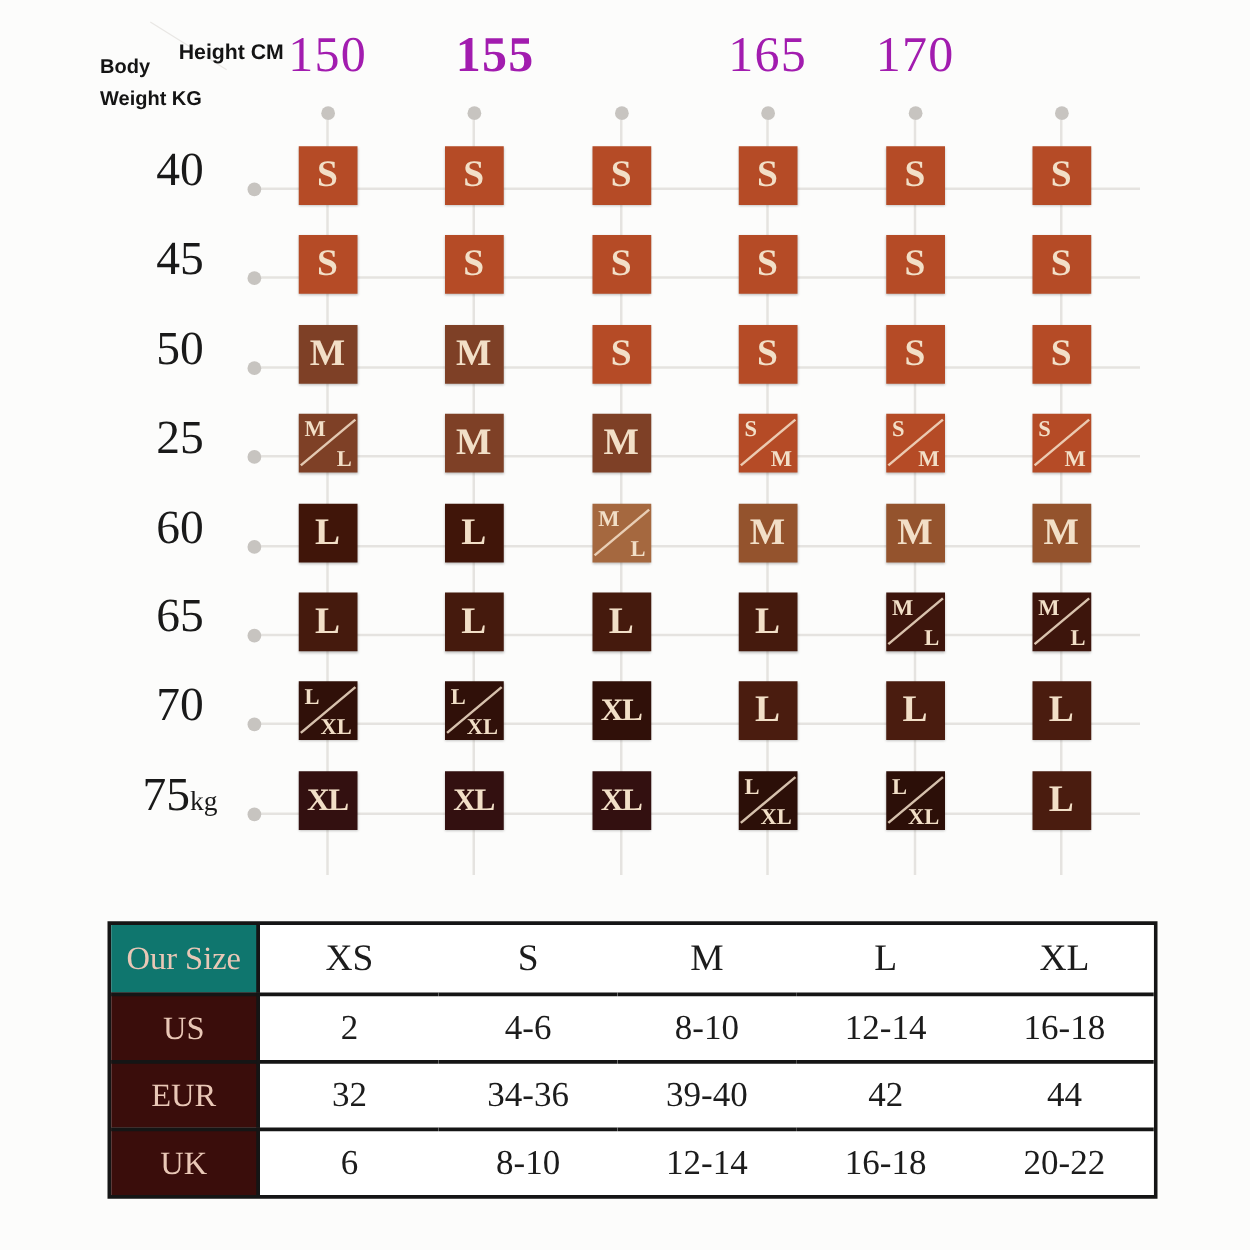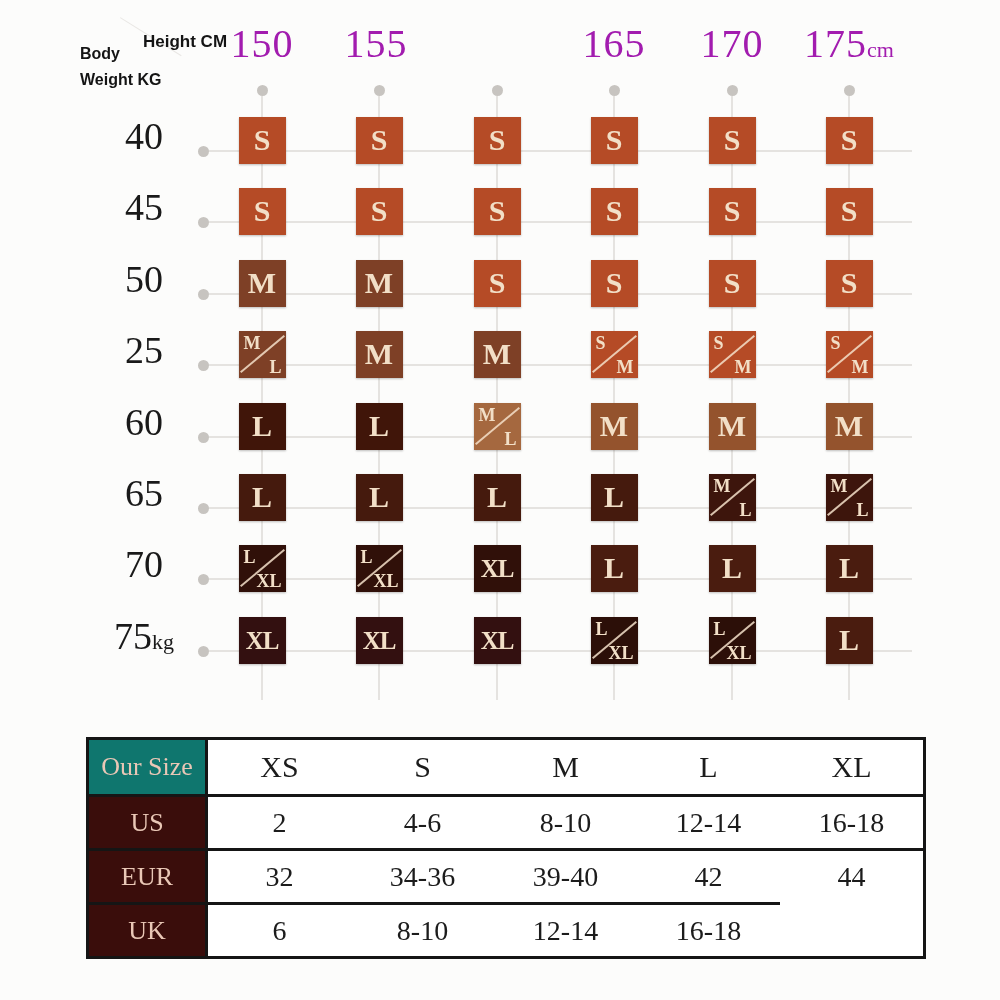--- a/index.html
+++ b/index.html
@@ -77,24 +77,23 @@
     <div class="dot" style="left: 843.5px; top: 85px;"></div>
     <div class="dot" style="left: 198px; top: 145.5px;"></div>
     <div class="dot" style="left: 198px; top: 216.5px;"></div>
     <div class="dot" style="left: 198px; top: 288.5px;"></div>
     <div class="dot" style="left: 198px; top: 359.5px;"></div>
     <div class="dot" style="left: 198px; top: 431.5px;"></div>
     <div class="dot" style="left: 198px; top: 502.5px;"></div>
     <div class="dot" style="left: 198px; top: 573.5px;"></div>
     <div class="dot" style="left: 198px; top: 645.5px;"></div>
     <div class="colhead" style="left: 202px; top: 20px;"><span style="display: inline;">150</span></div>
-    <div class="colhead" style="left: 316px; top: 20px;"><span style="display: inline;">155</span></div>
+    <div class="colhead" style="left: 336px; top: 20px; font-weight: bold;"><span style="display: inline;">155</span></div>
     <div class="colhead" style="left: 554px; top: 20px;"><span style="display: inline;">165</span></div>
     <div class="colhead" style="left: 672px; top: 20px;"><span style="display: inline;">170</span></div>
-    <div class="colhead" style="left: 789px; top: 20px;"><span style="display: inline;">175</span><span class="unit" style="display: inline;">cm</span></div>
     <div class="rowlab" style="left: 92px; top: 114px;"><span style="display: inline;">40</span></div>
     <div class="rowlab" style="left: 92px; top: 185px;"><span style="display: inline;">45</span></div>
     <div class="rowlab" style="left: 92px; top: 257px;"><span style="display: inline;">50</span></div>
     <div class="rowlab" style="left: 92px; top: 328px;"><span style="display: inline;">25</span></div>
     <div class="rowlab" style="left: 92px; top: 400px;"><span style="display: inline;">60</span></div>
     <div class="rowlab" style="left: 92px; top: 471px;"><span style="display: inline;">65</span></div>
     <div class="rowlab" style="left: 92px; top: 542px;"><span style="display: inline;">70</span></div>
     <div class="rowlab" style="left: 92px; top: 614px;"><span style="display: inline;">75</span><span class="unit" style="display: inline;">kg</span></div>
     <div class="cell" style="left: 238.5px; top: 116.5px; width: 47px; height: 47px; background: rgb(181, 75, 38);">S</div>
     <div class="cell" style="left: 355.5px; top: 116.5px; width: 47px; height: 47px; background: rgb(181, 75, 38);">S</div>
@@ -207,13 +206,14 @@
     <div class="convcell sep">32</div>
     <div class="convcell sep">34-36</div>
     <div class="convcell sep">39-40</div>
     <div class="convcell sep">42</div>
     <div class="convcell sep">44</div>
     <div class="rowhead sep" style="background: rgb(58, 13, 11); color: rgb(233, 199, 182);">UK</div>
     <div class="convcell sep">6</div>
     <div class="convcell sep">8-10</div>
     <div class="convcell sep">12-14</div>
     <div class="convcell sep">16-18</div>
+    <div class="convcell sep">20-22</div>
   </div>
 
 </body></html>

